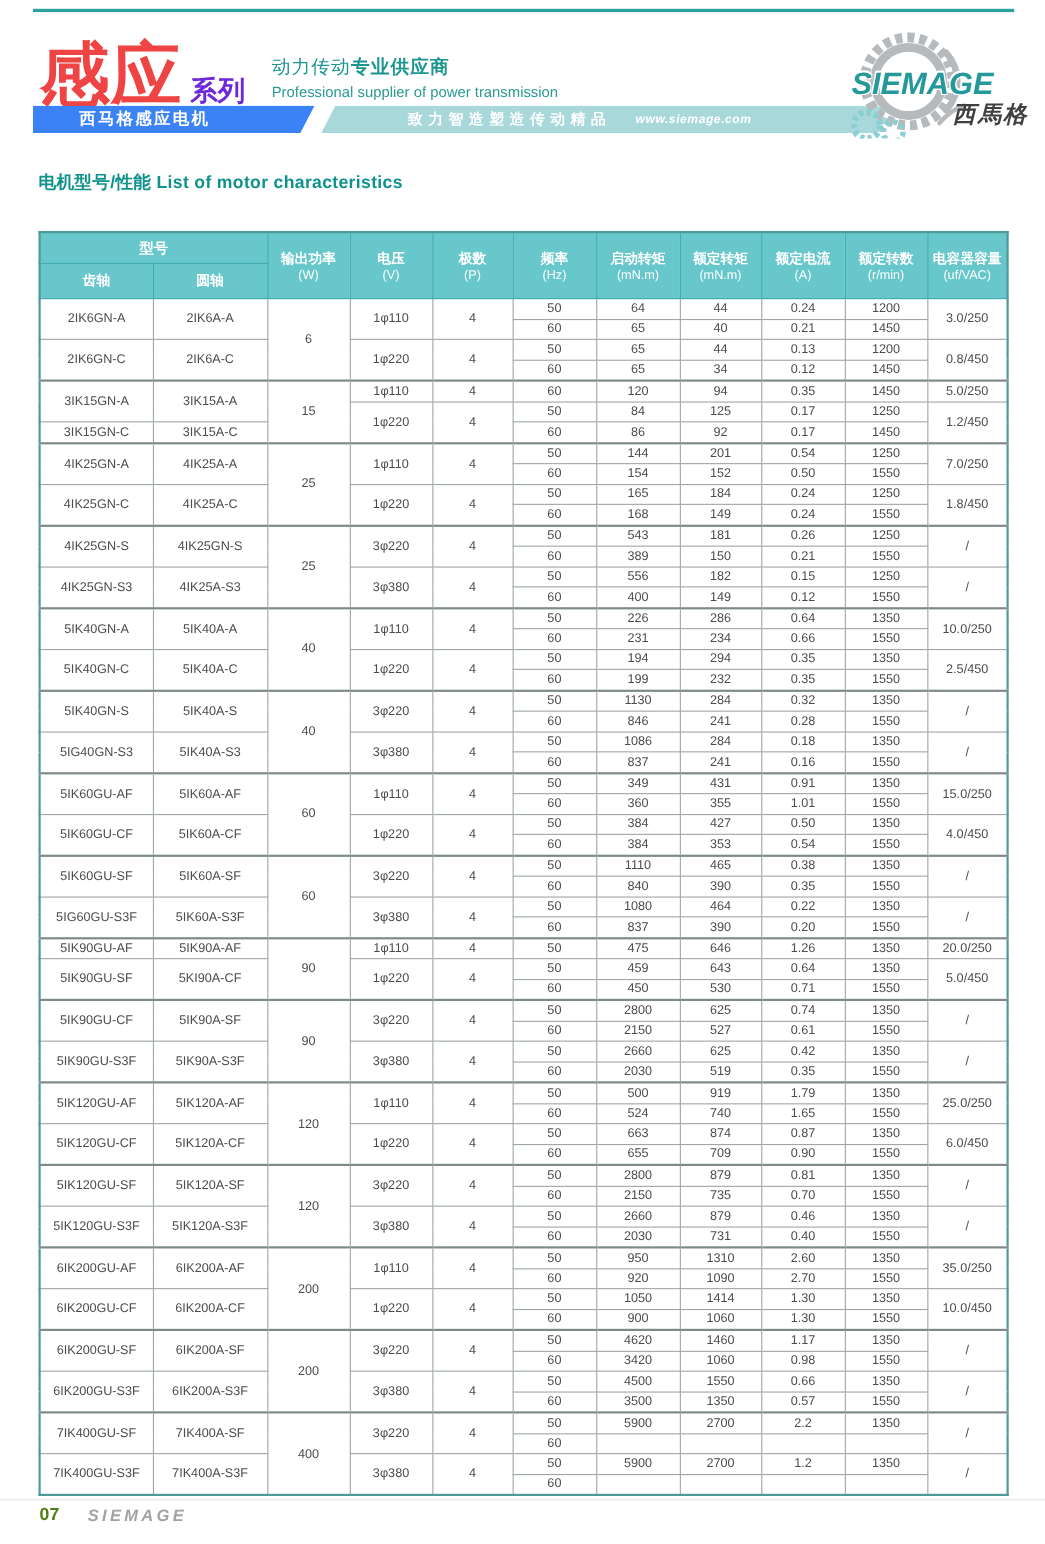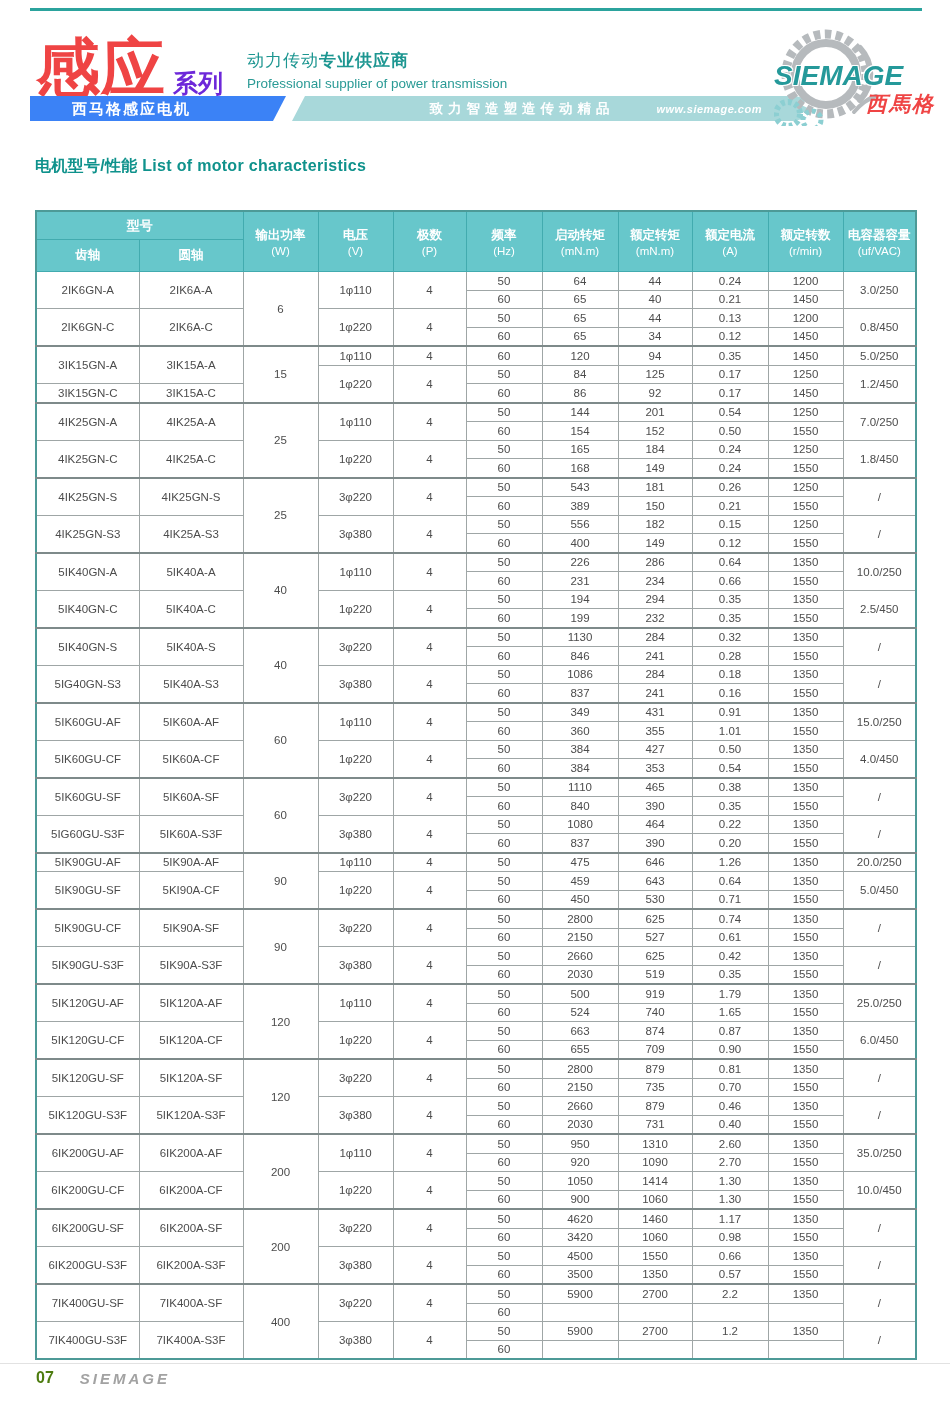--- a/index.html
+++ b/index.html
@@ -20,33 +20,33 @@
   .supplier-cn b{font-weight:900;}
   .supplier-en{font-size:13.5px;margin-top:4px;color:#2a9a95;}
 
   
   .band{position:absolute;top:96px;height:25px;}
   .band-dark{left:30px;width:256px;background:#3b82f6;color:#fff;
              clip-path:polygon(0 0,100% 0,calc(100% - 13px) 100%,0 100%);
              font-size:15px;font-weight:700;letter-spacing:2px;line-height:25px;padding-left:0;}
   .band-dark span{padding-left:42px;}
   .band-light{left:292px;width:528px;background:#a8d8da;display:flex;align-items:center;
-              justify-content:flex-end;padding-right:0;
-              clip-path:polygon(13px 0,504px 0,516px 14%,508px 34%,518px 52%,508px 72%,515px 88%,502px 100%,0 100%);gap:20px;}
+              justify-content:center;padding-right:0;
+              clip-path:polygon(13px 0,504px 0,516px 14%,508px 34%,518px 52%,508px 72%,515px 88%,502px 100%,0 100%);}
   .slogan{color:#ffffff;font-size:13.5px;font-weight:700;letter-spacing:5px;}
   .website{color:#ffffff;font-size:11px;font-weight:700;font-style:italic;margin-left:22px;margin-right:58px;letter-spacing:0.5px;}
 
   
   .logo{position:absolute;right:8px;top:26px;width:168px;height:100px;}
   .logo svg{position:absolute;left:0;top:0;}
   .logo-text{position:absolute;left:0px;top:34px;font-size:28px;font-style:italic;font-weight:900;
              color:#25999a;letter-spacing:0px;
              text-shadow:1px 1px 0 #fff,-1px -1px 0 #fff,1px -1px 0 #fff,-1px 1px 0 #fff;}
   .logo-cn{position:absolute;left:92px;top:64px;font-size:21px;font-weight:700;font-style:italic;
-           color:#ef4444;font-family:"Liberation Serif", serif;letter-spacing:2px;}
+           color:#404040;font-family:"Liberation Serif", serif;letter-spacing:2px;}
 
   
   .page-title{position:absolute;left:35px;top:156px;font-size:16px;font-weight:800;color:#0f928c;letter-spacing:0.3px;}
 
   
   table.spec{position:absolute;left:35px;top:210px;width:880px;border-collapse:collapse;table-layout:fixed;}
   table.spec{border:2px solid #4d9a97;padding-left:48px;}
   .spec thead th{background:#67c7cb;color:#ffffff;font-weight:700;border:1px solid #42abaf;
                  font-size:12.5px;padding:0;}
   .spec .th-model{height:27px;font-size:13px;}

